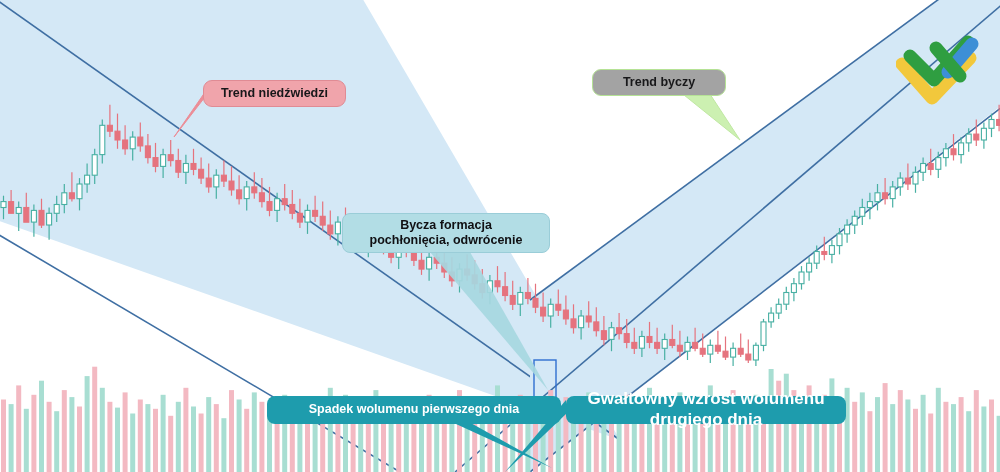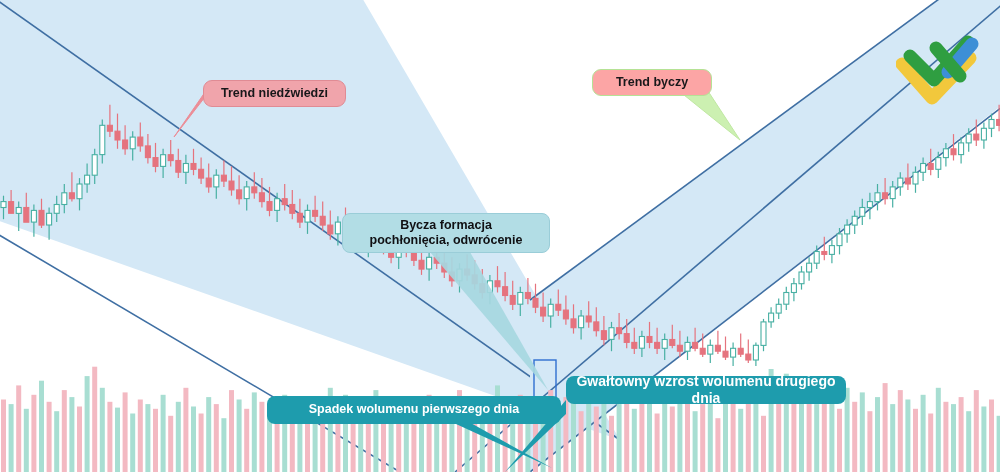--- a/index.html
+++ b/index.html
@@ -43,22 +43,22 @@
   .callout-bear {
     left: 203px; top: 80px;
     width: 143px; height: 27px;
     background: #f0a4ab;
     border: 1px solid #e08b94;
     color: #18181a;
     font-size: 12.5px;
   }
   .callout-bull {
     left: 592px; top: 69px;
-    width: 120px; height: 27px;
-    background: #fca5a5;
+    width: 134px; height: 27px;
+    background: #a3a3a3;
     border: 1px solid #b5e295;
     color: #18181a;
     font-size: 12.5px;
   }
   .callout-engulf {
     left: 342px; top: 213px;
     width: 208px; height: 40px;
     background: #b2dde5;
     border: 1px solid #9acdd8;
     color: #101013;
@@ -67,25 +67,25 @@
   }
   .callout-vol1 {
     left: 267px; top: 396px;
     width: 294px; height: 28px;
     background: #1e9cad;
     color: #ffffff;
     font-size: 12.5px;
     border-radius: 8px;
   }
   .callout-vol2 {
-    left: 566px; top: 376px;
+    left: 566px; top: 396px;
     width: 280px; height: 28px;
     background: #1e9cad;
     color: #ffffff;
-    font-size: 14px;
+    font-size: 17px;
     border-radius: 8px;
   }
 
   
   #brand-logo {
     position: absolute;
     left: 896px;
     top: 28px;
     width: 92px;
     height: 84px;

